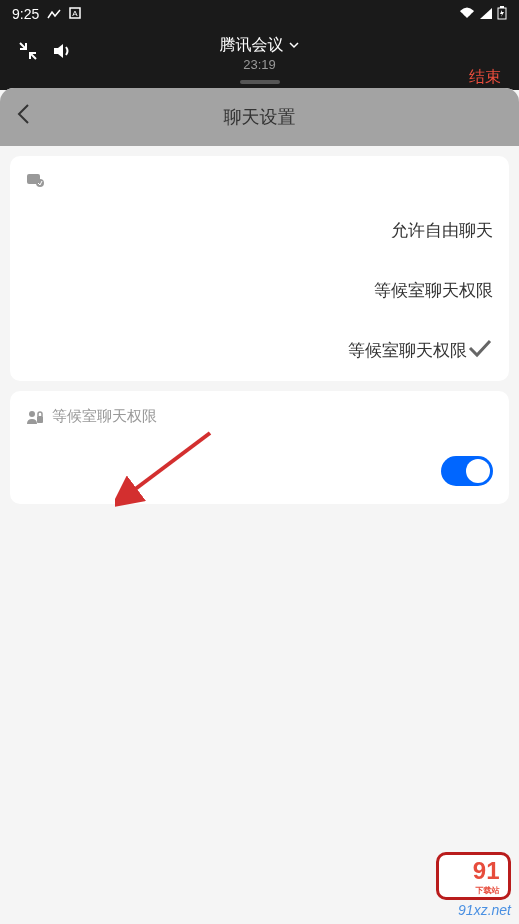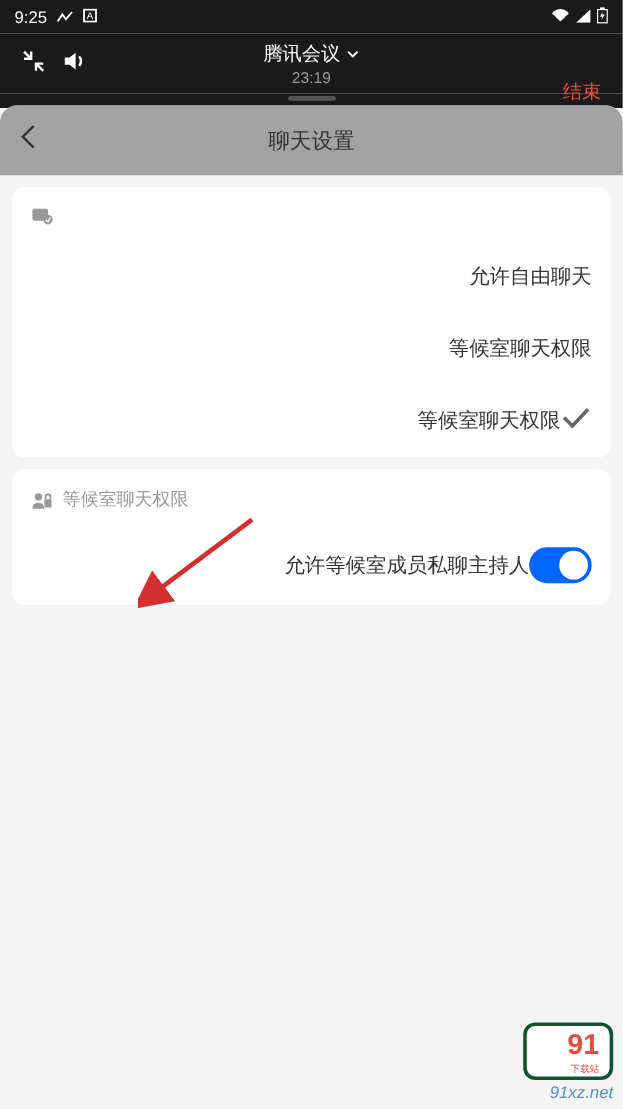--- a/index.html
+++ b/index.html
@@ -174,37 +174,37 @@
     .watermark {
       position: absolute;
       bottom: 6px;
       right: 8px;
       text-align: right;
     }
     .watermark-logo {
       width: 75px;
       height: 48px;
       background: white;
-      border: 3px solid #14532d;
+      border: 3px solid #b91c1c;
       border-radius: 10px;
       display: flex;
       align-items: center;
       justify-content: center;
       margin-bottom: 2px;
       margin-left: auto;
     }
     .watermark-text {
       color: #e74c3c;
       font-size: 24px;
       font-weight: bold;
     }
     .watermark-sub {
       color: #e74c3c;
       font-size: 8px;
-      font-weight: normal;
+      font-weight: bold;
       margin-left: 28px;
     }
     .watermark-url {
       color: #4a90e2;
       font-size: 14px;
       font-weight: 400;
       font-style: italic;
     }
   </style>
 </head>
@@ -320,21 +320,20 @@
         <svg width="18" height="16" viewBox="0 0 18 16">
             <circle cx="6" cy="5" r="3" fill="#999"></circle>
             <path d="M1 15 Q1 10 6 10 Q11 10 11 15 Z" fill="#999"></path>
             <rect x="11" y="7" width="6" height="7" rx="1" fill="#999"></rect>
             <path d="M12 7 L12 5 Q12 3 14 3 Q16 3 16 5 L16 7" stroke="#999" stroke-width="1.5" fill="none"></path>
           </svg>
       </span>
       <span>等候室聊天权限</span>
     </div>
     <div class="option-row">
-      <span>允许等候室成员私聊主持人</span>
       <div class="toggle">
         <div class="toggle-knob"></div>
       </div>
     </div>
   </div>
 
   <div class="arrow-annotation">
     <svg width="100" height="80" viewBox="0 0 100 80">
       <defs>
         <marker id="arrowhead" markerWidth="8" markerHeight="8" refX="2" refY="4" orient="auto">

